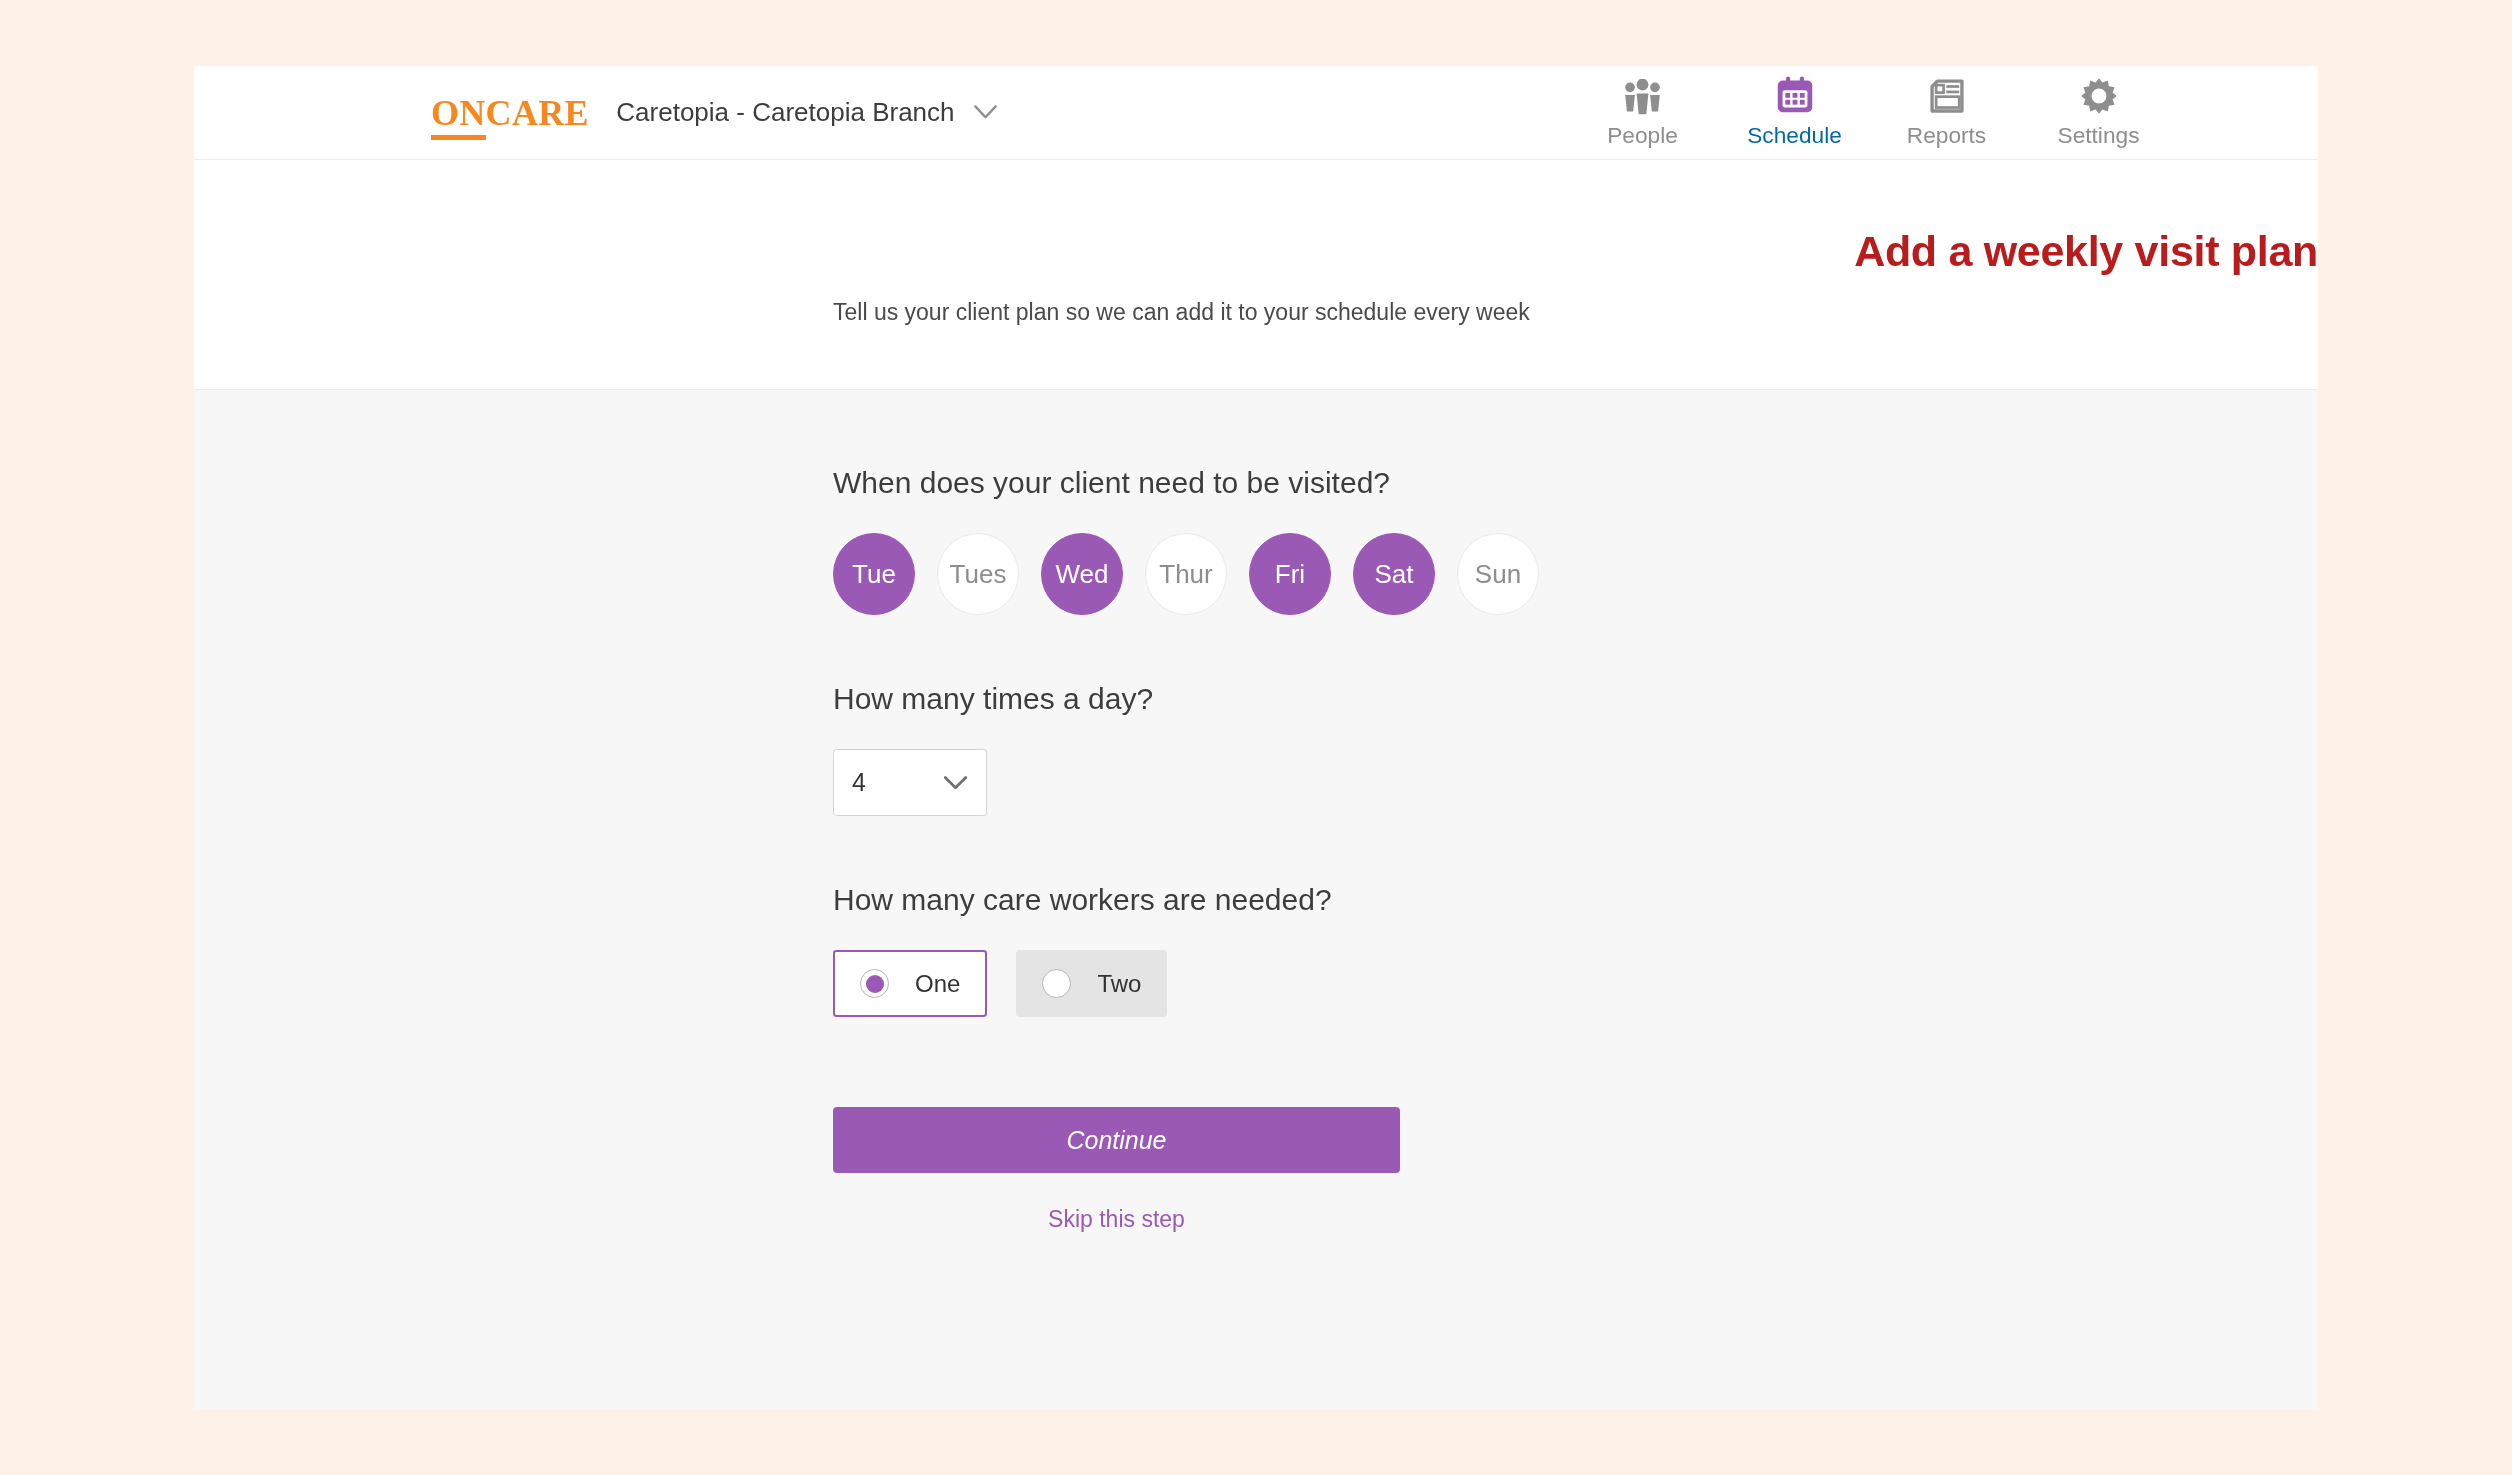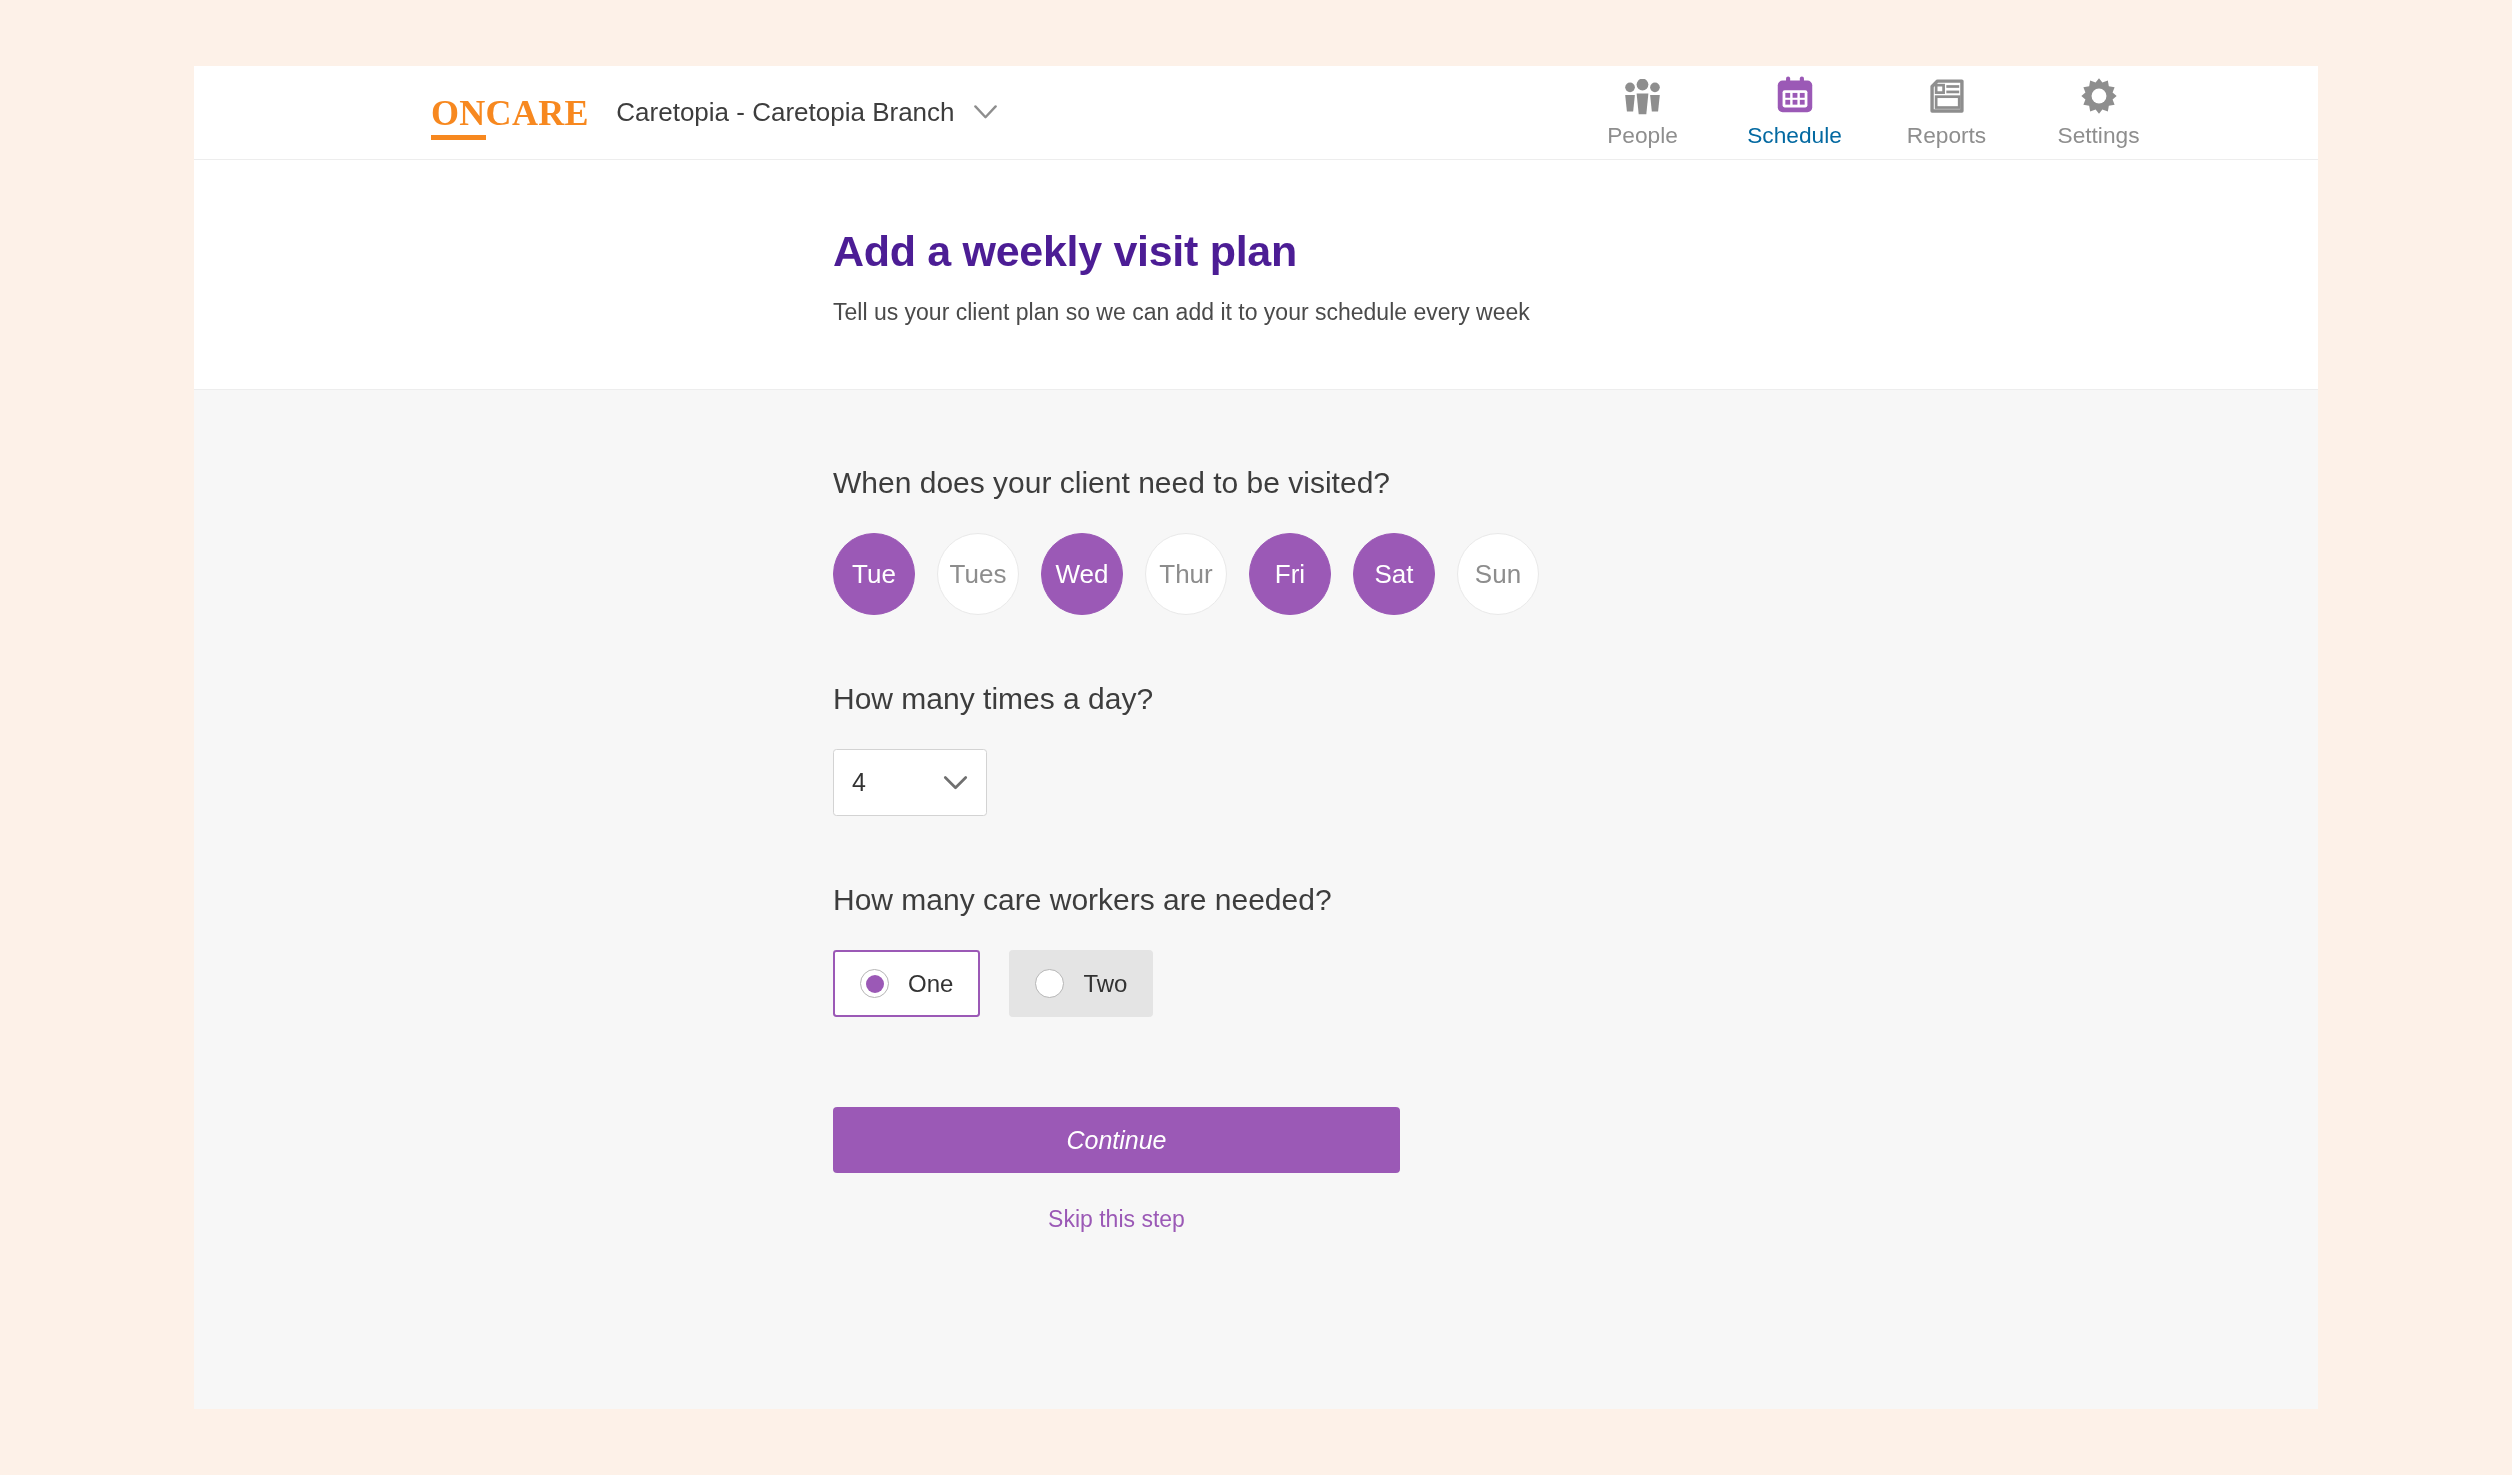--- a/index.html
+++ b/index.html
@@ -100,22 +100,23 @@
   .page-header {
     background: #FFFFFF;
     padding-left: 639px;
     padding-top: 67px;
     padding-bottom: 63px;
     border-bottom: 1.4px solid #EDEDED;
   }
   .page-title {
     font-size: 43px;
     font-weight: 700;
-    color: #4c1d95;
+    color: #b91c1c;
     letter-spacing: -0.3px;
+    text-align: right;
   }
   .page-subtitle {
     margin-top: 23px;
     font-size: 23px;
     color: #4A4A4A;
     font-weight: 400;
   }
 
   
   .form-body {
@@ -180,21 +181,21 @@
     margin-top: 33px;
     display: flex;
     gap: 29px;
   }
   .chip {
     height: 67px;
     border-radius: 3.4px;
     display: flex;
     align-items: center;
     padding: 0 25px;
-    gap: 19px;
+    gap: 26px;
     cursor: pointer;
     user-select: none;
   }
   .chip.selected {
     background: #FFFFFF;
     border: 2.7px solid #9B59B6;
     min-width: 132px;
   }
   .chip.unselected {
     background: #E4E4E4;

